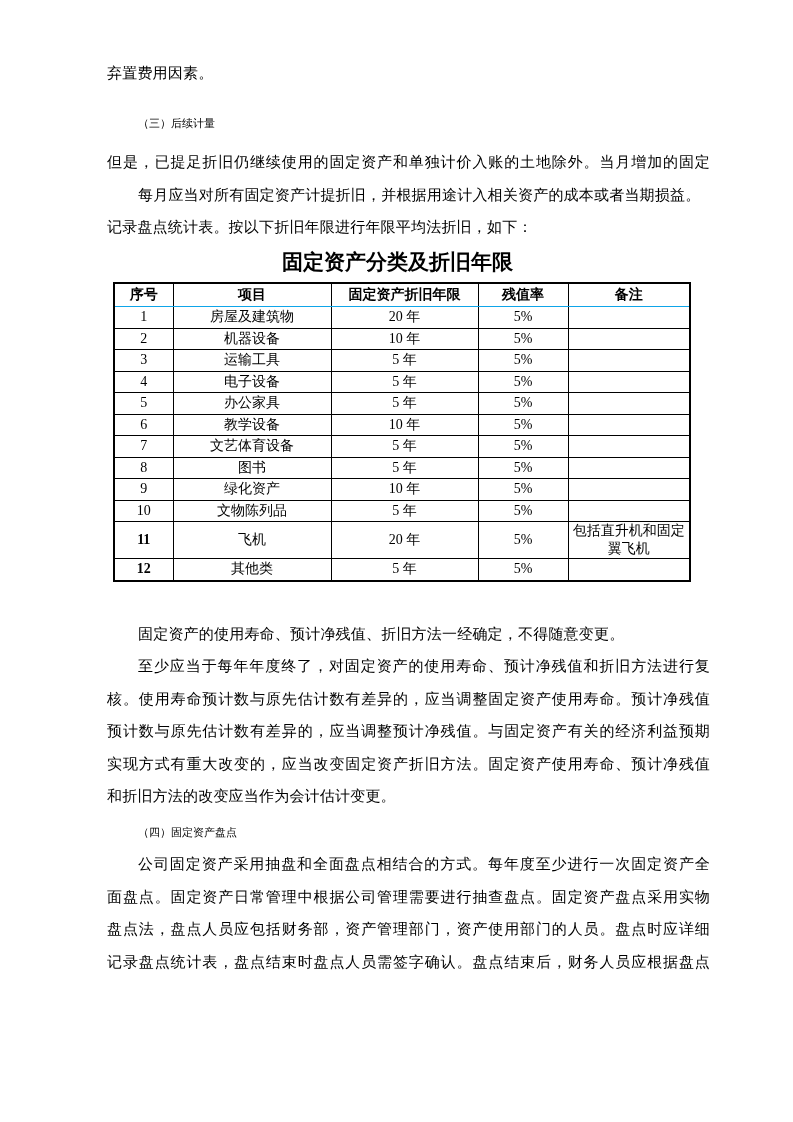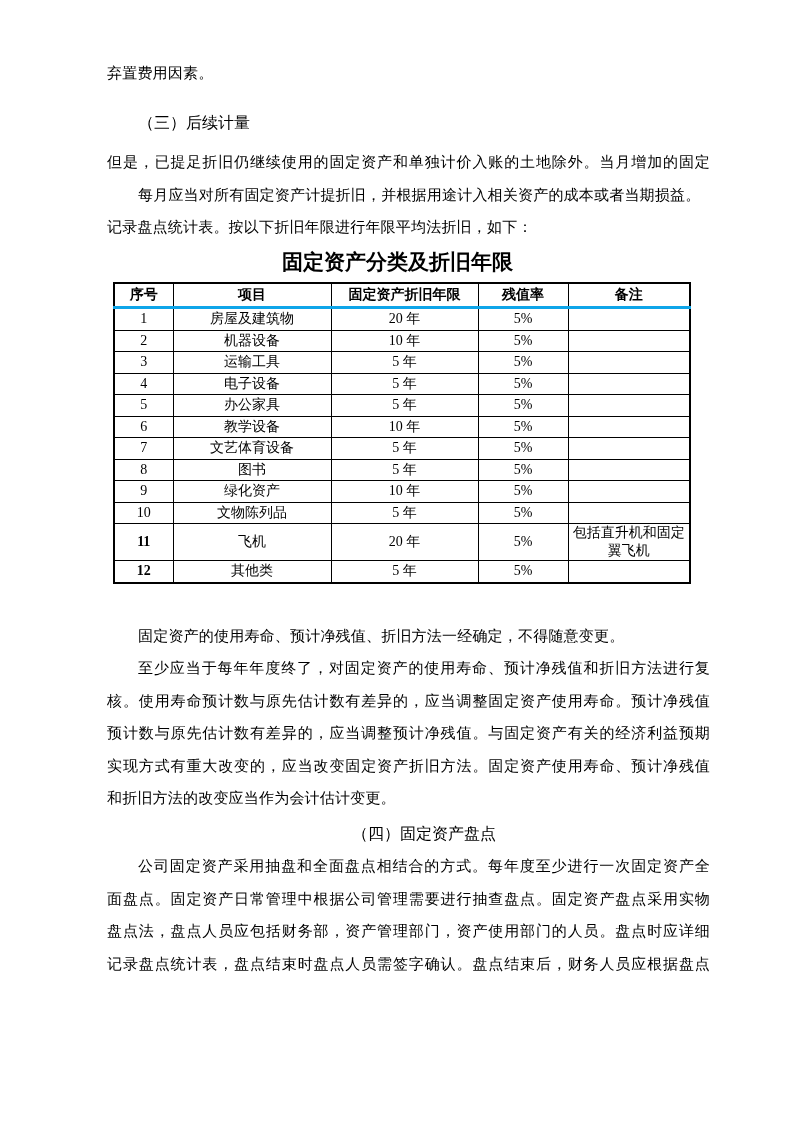--- a/index.html
+++ b/index.html
@@ -21,21 +21,21 @@
     white-space: nowrap;
     letter-spacing: 0.2px;
   }
   .jl { 
     text-align: justify;
     text-align-last: justify;
     white-space: normal;
   }
   .ind { text-indent: 31px; }
   .heading {
-    font-size: 16px;
+    font-size: 11px;
     line-height: 32.5px;
     text-indent: 31px;
   }
   .h3 { margin-top: 17px; }
   .para1 { margin-top: 7px; }
   .table-title {
     margin-top: 2px;
     font-size: 21px;
     font-weight: bold;
     line-height: 32.5px;
@@ -53,35 +53,35 @@
   table.asset-table th, table.asset-table td {
     border: 1px solid #000;
     padding: 0;
     text-align: center;
     font-size: 14px;
     height: 20.5px;
     overflow: hidden;
   }
   table.asset-table { border: 2px solid #000; }
   table.asset-table thead th {
-    border-bottom: 3px solid #0ea5e9;
+    border-bottom: 1px solid #0ea5e9;
     font-weight: bold;
     height: 22px;
   }
   col.c-no { width: 59px; }
   col.c-item { width: 158px; }
   col.c-years { width: 147px; }
   col.c-residual { width: 90px; }
   col.c-note { width: 122px; }
   td.item-cell { text-align: left; padding-left: 12px; }
   td.residual-cell { font-size: 13px; }
   td.note-cell { font-size: 9.5px; letter-spacing: 0; }
   tr.bold-no td.no-cell { font-weight: bold; }
   .para2 { margin-top: 36px; }
-  .h4 { margin-top: 3px; text-align: center; }
+  .h4 { margin-top: 3px; }
 </style>
 </head>
 <body>
 
 <div class="page">
 
   <div class="line">弃置费用因素。</div>
 
   <div class="heading h3">（三）后续计量</div>
 

